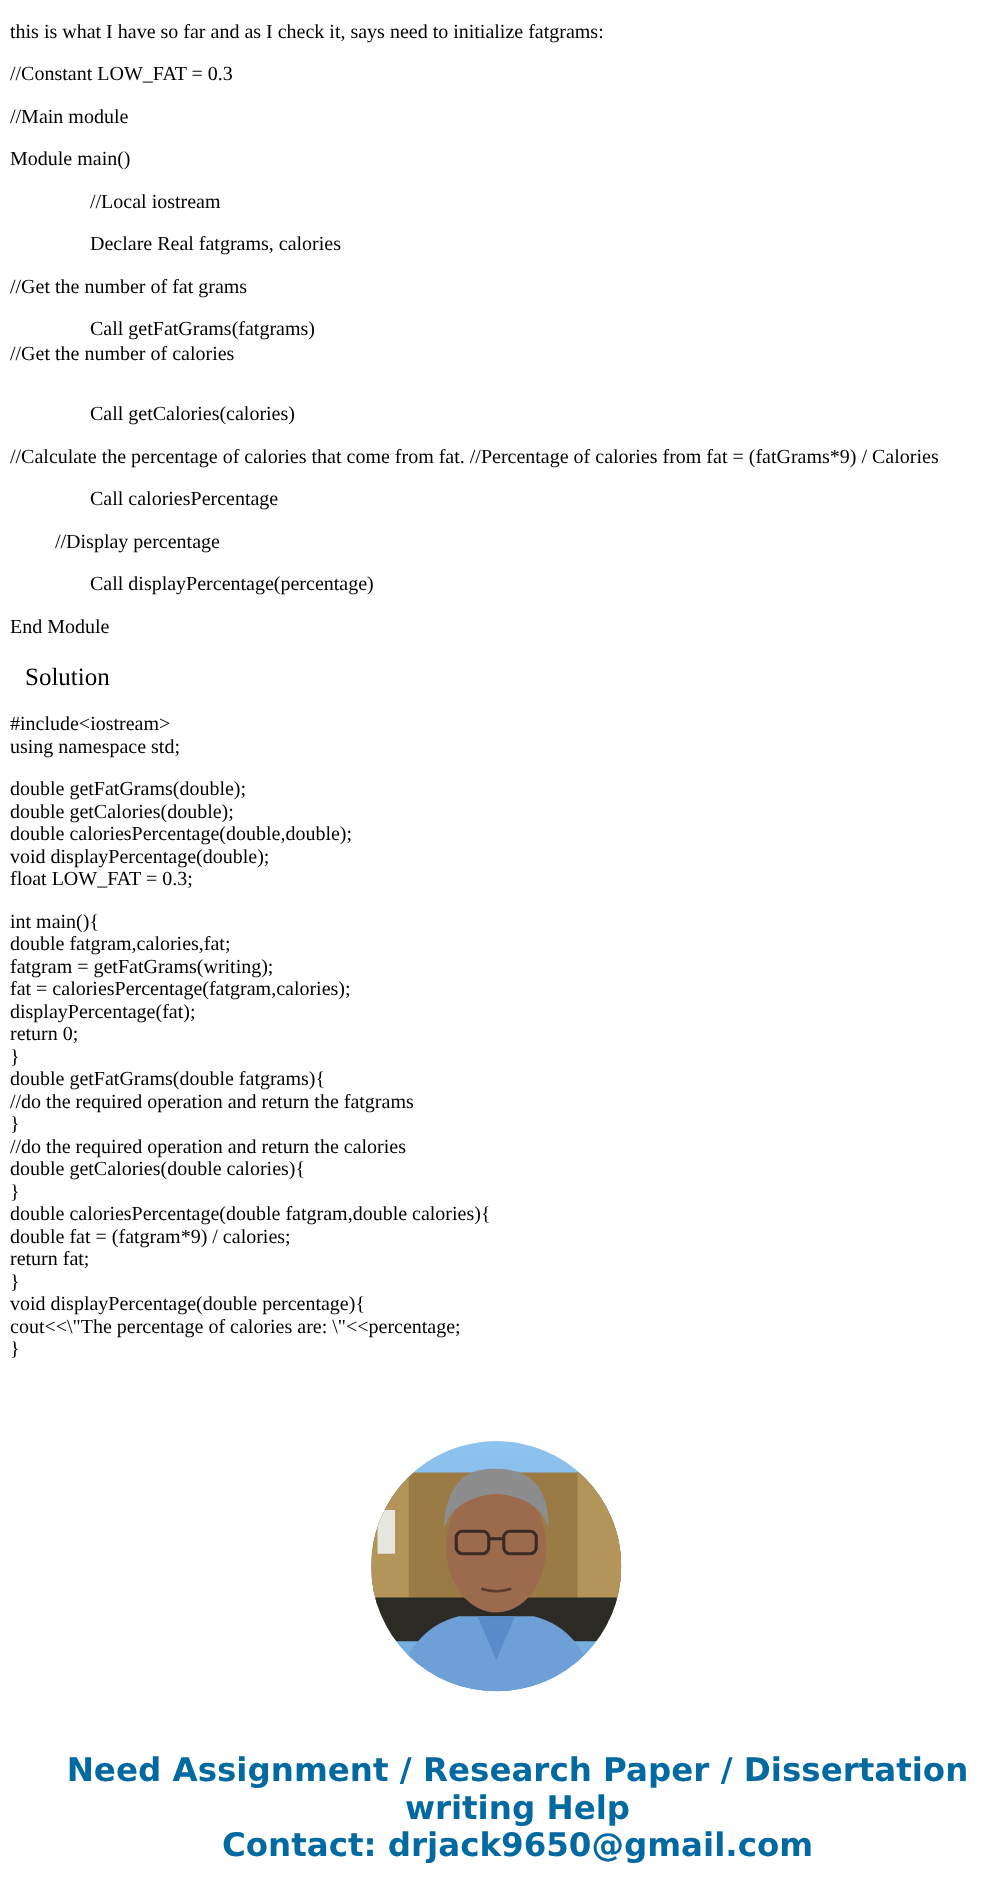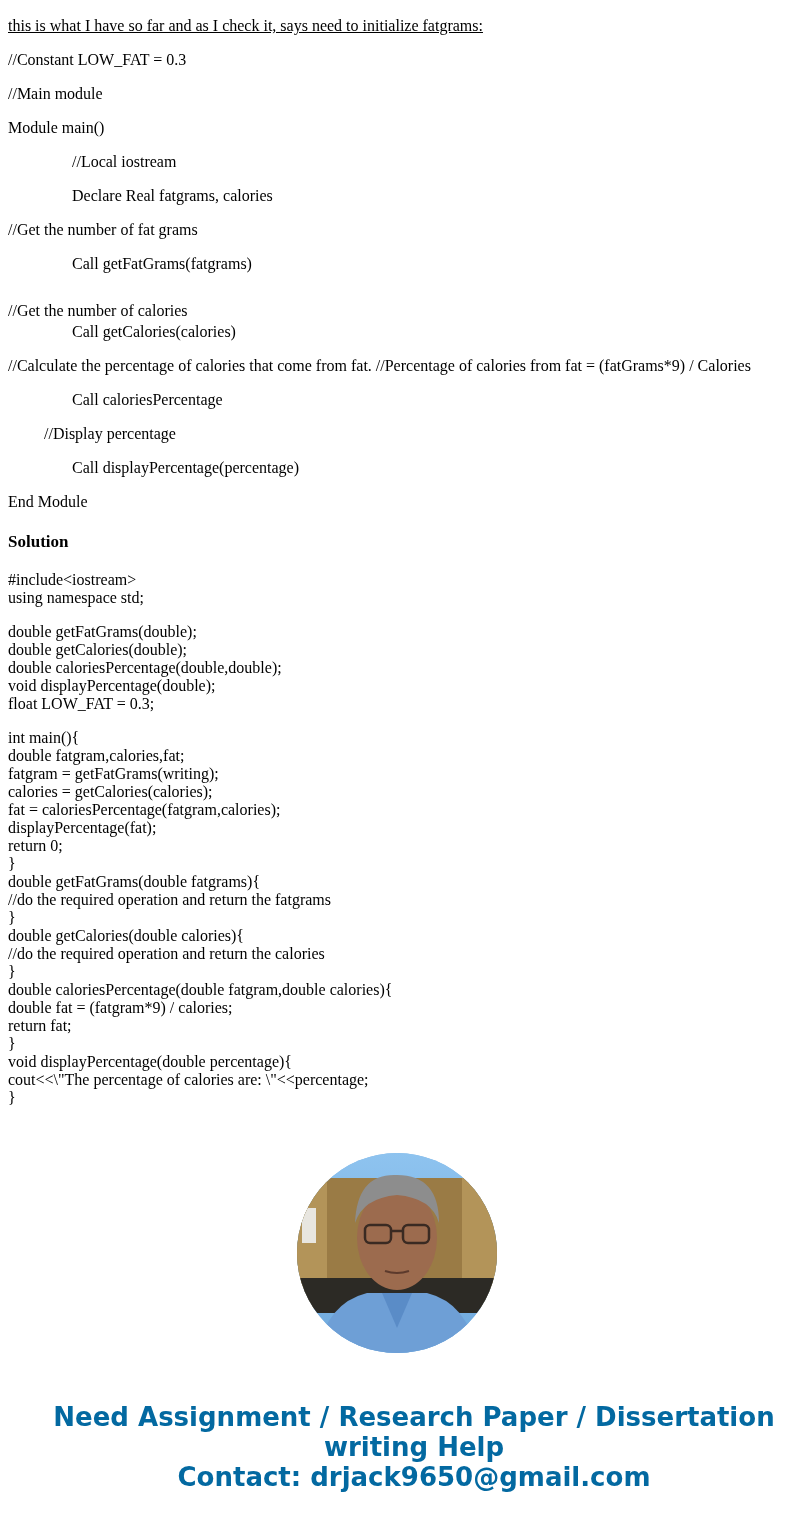--- a/index.html
+++ b/index.html
@@ -9,23 +9,23 @@
     position: relative;
     overflow: hidden;
     font-family: "Liberation Serif", serif;
     font-size: 16px;
     color: #000000;
   }
   .page { position: absolute; left: 8px; top: 0; width: 778px; }
   .q-line { position: absolute; left: 0; white-space: nowrap; line-height: 18px; }
   .q-line.indent { left: 64px; }
   .solution-heading {
-    position: absolute; left: 0; top: 531px;
+    position: absolute; left: 12px; top: 531px;
     font-family: "Liberation Serif", serif;
-    font-size: 17px; font-weight: bold; line-height: 22px; margin: 0;
+    font-size: 20px; font-weight: normal; line-height: 22px; margin: 0;
   }
   .code-block { position: absolute; left: 0; top: 571px; line-height: 18px; }
   .code-line { white-space: pre; height: 18px; }
   .code-gap { height: 16px; }
   .avatar {
     position: absolute; left: 297px; top: 1153px;
     width: 200px; height: 200px; border-radius: 50%; overflow: hidden;
     background: #7fb5e6;
   }
   .promo {
@@ -34,29 +34,29 @@
     font-family: "DejaVu Sans", sans-serif;
     font-weight: bold; font-size: 26px; line-height: 30px; color: #0369a1; padding-left: 17px;
   }
   .promo div { white-space: nowrap; }
 </style>
 </head>
 <body>
 
 <div class="page">
   <div id="question">
-      <div class="q-line" style="top: 17px; text-decoration: underline;">this is what I have so far and as I check it, says need to initialize fatgrams:</div>
+      <div class="q-line" style="top: 17px;">this is what I have so far and as I check it, says need to initialize fatgrams:</div>
       <div class="q-line" style="top: 51px;">//Constant LOW_FAT = 0.3</div>
       <div class="q-line" style="top: 85px;">//Main module</div>
       <div class="q-line" style="top: 119px;">Module main()</div>
       <div class="q-line indent" style="top: 153px;">//Local iostream</div>
       <div class="q-line indent" style="top: 187px;">Declare Real fatgrams, calories</div>
       <div class="q-line" style="top: 221px;">//Get the number of fat grams</div>
       <div class="q-line indent" style="top: 255px;">Call getFatGrams(fatgrams)</div>
-      <div class="q-line" style="top: 302px;">//Get the number of calories</div>
+      <div class="q-line" style="top: 275px;">//Get the number of calories</div>
       <div class="q-line indent" style="top: 323px;">Call getCalories(calories)</div>
       <div class="q-line" style="top: 357px;">//Calculate the percentage of calories that come from fat. //Percentage of calories from fat = (fatGrams*9) / Calories</div>
       <div class="q-line indent" style="top: 391px;">Call caloriesPercentage</div>
       <div class="q-line" style="top: 425px; margin-left: 36px;">//Display percentage</div>
       <div class="q-line indent" style="top: 459px;">Call displayPercentage(percentage)</div>
       <div class="q-line" style="top: 493px;">End Module</div>
     </div>
 
   <h3 class="solution-heading">Solution</h3>
 
@@ -66,30 +66,29 @@
       <div class="code-gap"></div>
       <div class="code-line">double getFatGrams(double);</div>
       <div class="code-line">double getCalories(double);</div>
       <div class="code-line">double caloriesPercentage(double,double);</div>
       <div class="code-line">void displayPercentage(double);</div>
       <div class="code-line">float LOW_FAT = 0.3;</div>
       <div class="code-gap"></div>
       <div class="code-line">int main(){</div>
       <div class="code-line">double fatgram,calories,fat;</div>
       <div class="code-line">fatgram = getFatGrams(writing);</div>
-      <div class="code-line">calories = getCalories(calories);</div>
       <div class="code-line">fat = caloriesPercentage(fatgram,calories);</div>
       <div class="code-line">displayPercentage(fat);</div>
       <div class="code-line">return 0;</div>
       <div class="code-line">}</div>
       <div class="code-line">double getFatGrams(double fatgrams){</div>
       <div class="code-line">//do the required operation and return the fatgrams</div>
       <div class="code-line">}</div>
+      <div class="code-line">//do the required operation and return the calories</div>
       <div class="code-line">double getCalories(double calories){</div>
-      <div class="code-line">//do the required operation and return the calories</div>
       <div class="code-line">}</div>
       <div class="code-line">double caloriesPercentage(double fatgram,double calories){</div>
       <div class="code-line">double fat = (fatgram*9) / calories;</div>
       <div class="code-line">return fat;</div>
       <div class="code-line">}</div>
       <div class="code-line">void displayPercentage(double percentage){</div>
       <div class="code-line">cout&lt;&lt;\"The percentage of calories are: \"&lt;&lt;percentage;</div>
       <div class="code-line">}</div>
     </div>
 </div>

